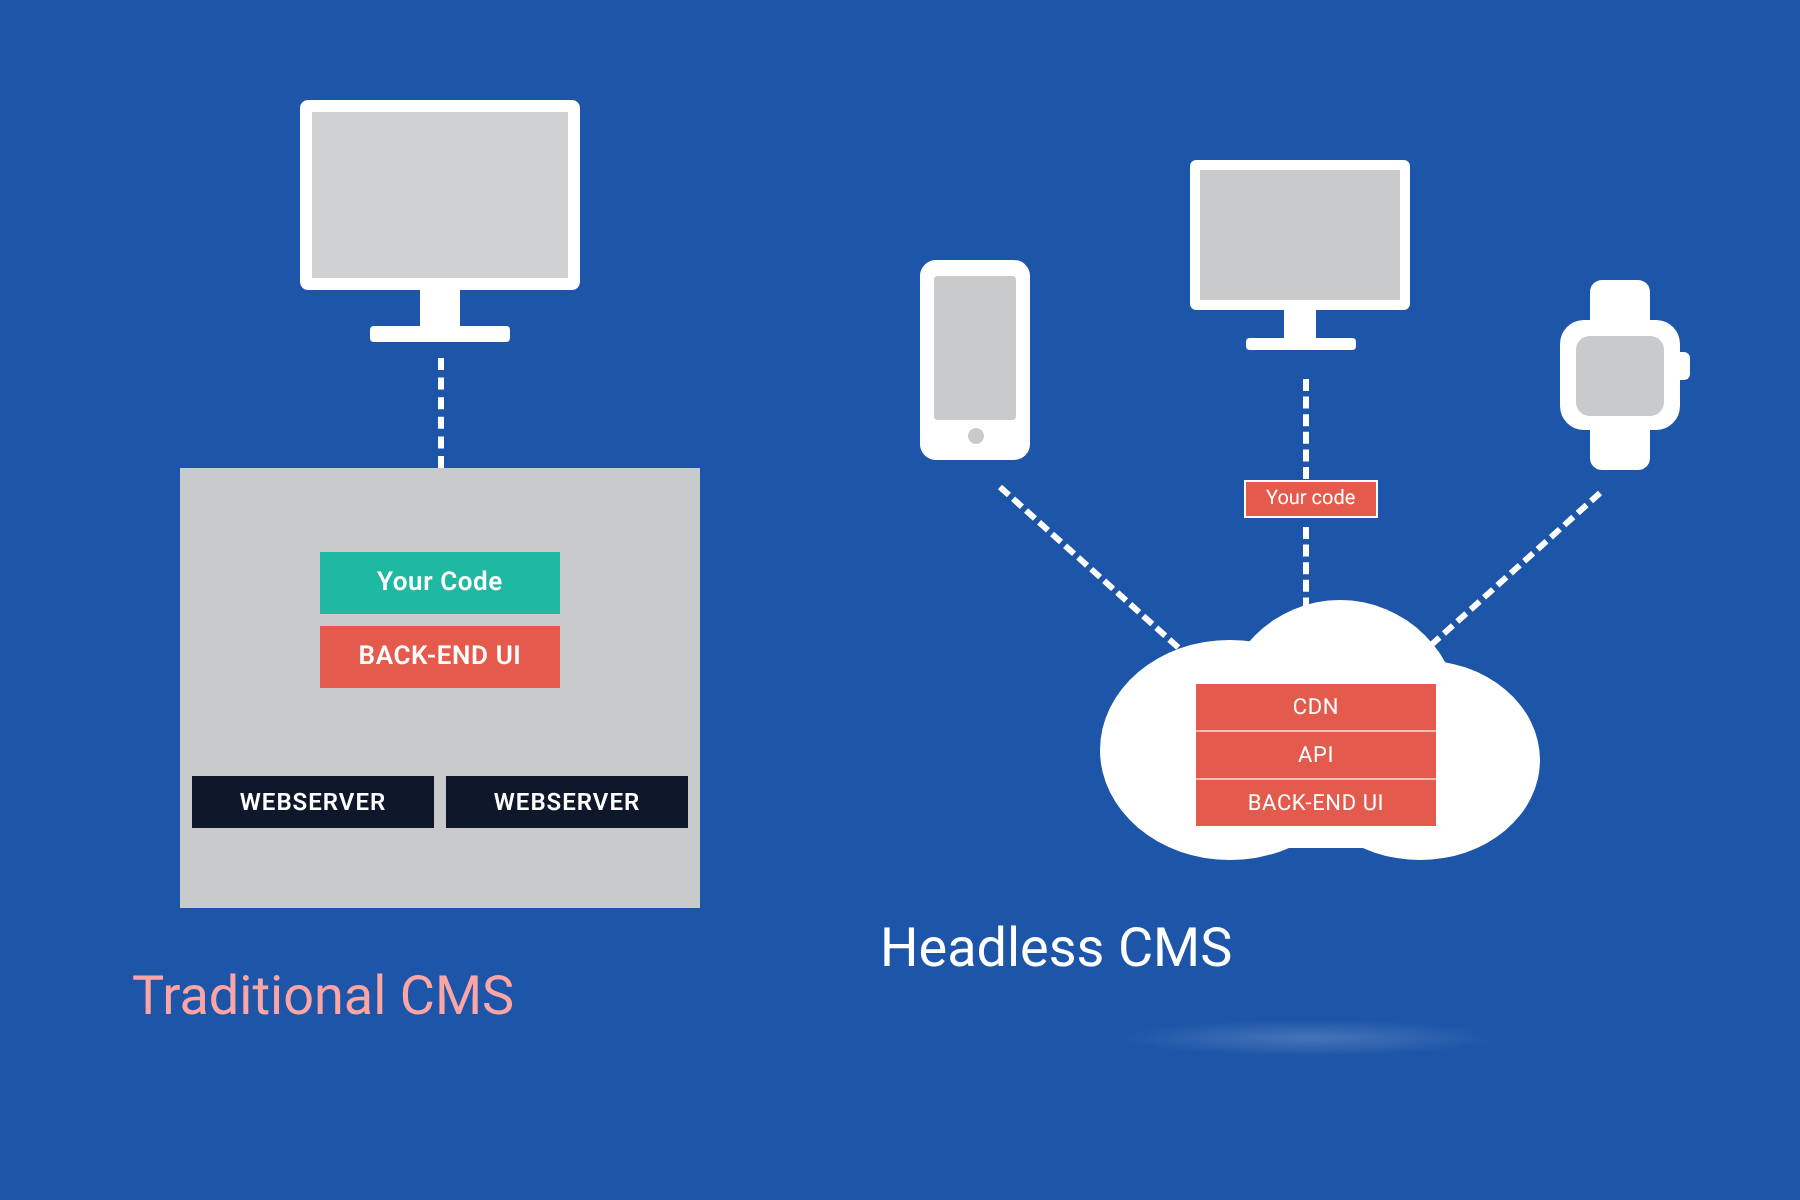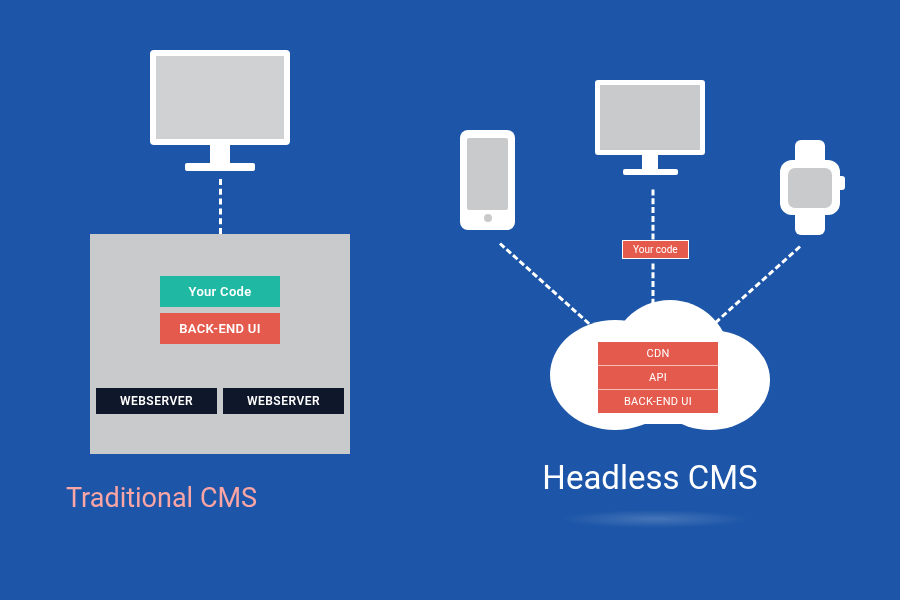--- a/index.html
+++ b/index.html
@@ -146,21 +146,21 @@
   }
   .cloud .layer {
     background: #e45a4c; color: #fff; font-size: 11px; font-weight: 400;
     text-align: center; padding: 5px 0; border-top: 1px solid rgba(255,255,255,.6);
     letter-spacing: .3px;
   }
   .cloud .layer:first-child { border-top: none; }
 
   .caption-right {
     position: absolute; left: 0; right: 0; top: 398px;
-    color: #fff; font-size: 33px; font-weight: 400; text-align: center;
+    color: #fff; font-size: 27px; font-weight: 400; text-align: left;
   }
 
   .shadow {
     position: absolute; left: 120px; top: 450px;
     width: 190px; height: 18px;
     background: radial-gradient(ellipse at center, rgba(255,255,255,.18) 0%, rgba(255,255,255,0) 70%);
     border-radius: 50%;
   }
 </style>
 </head>

